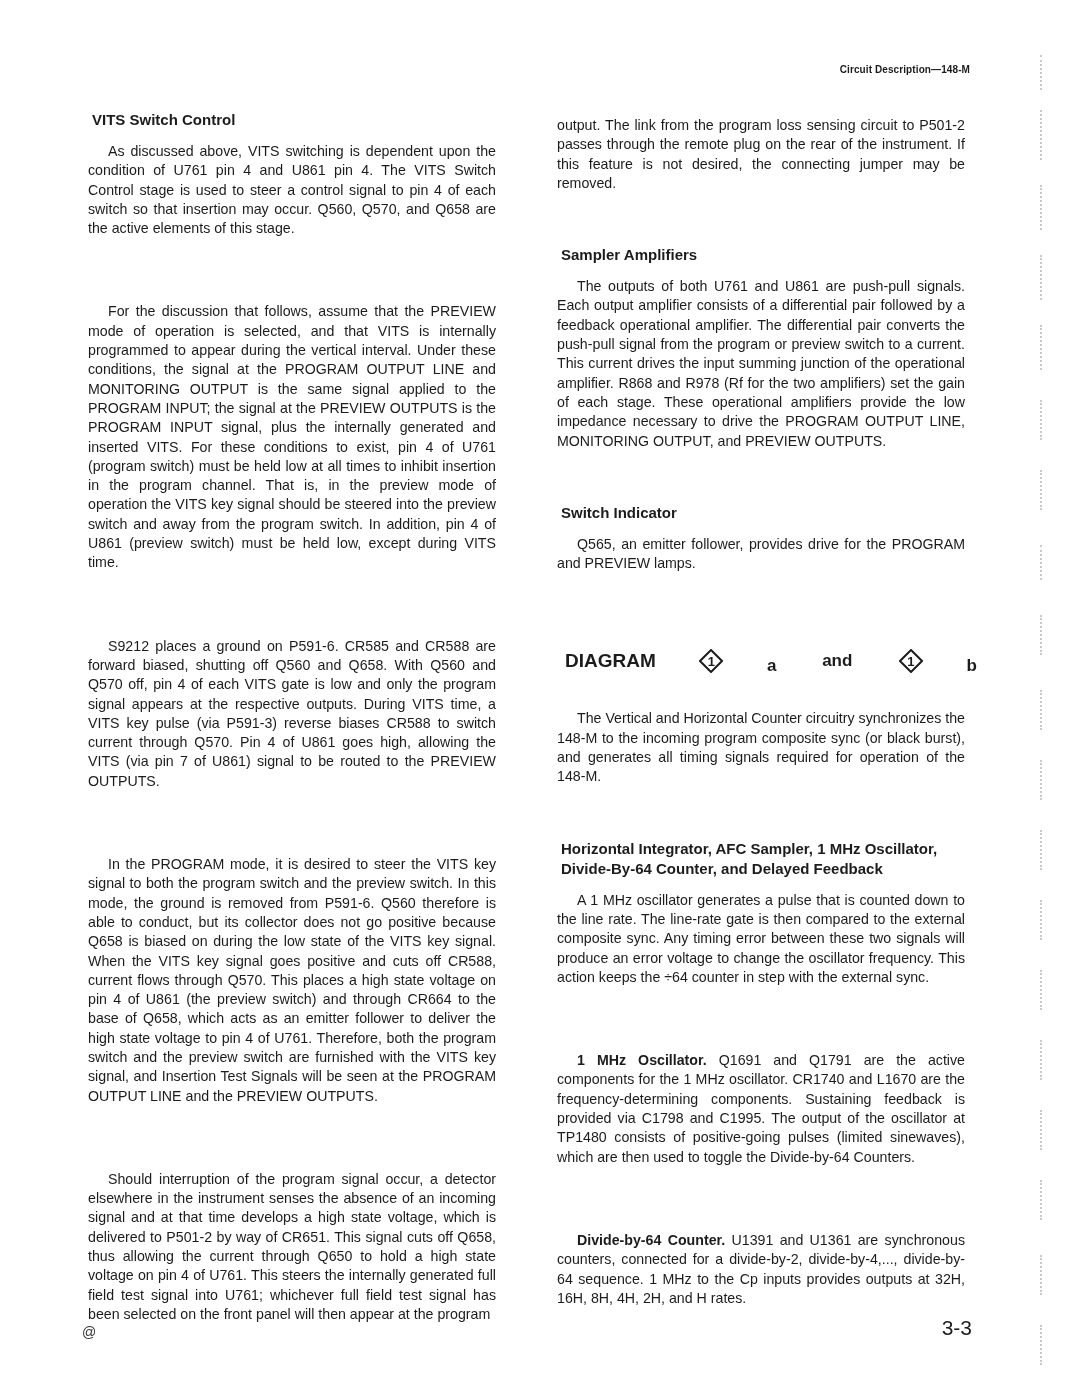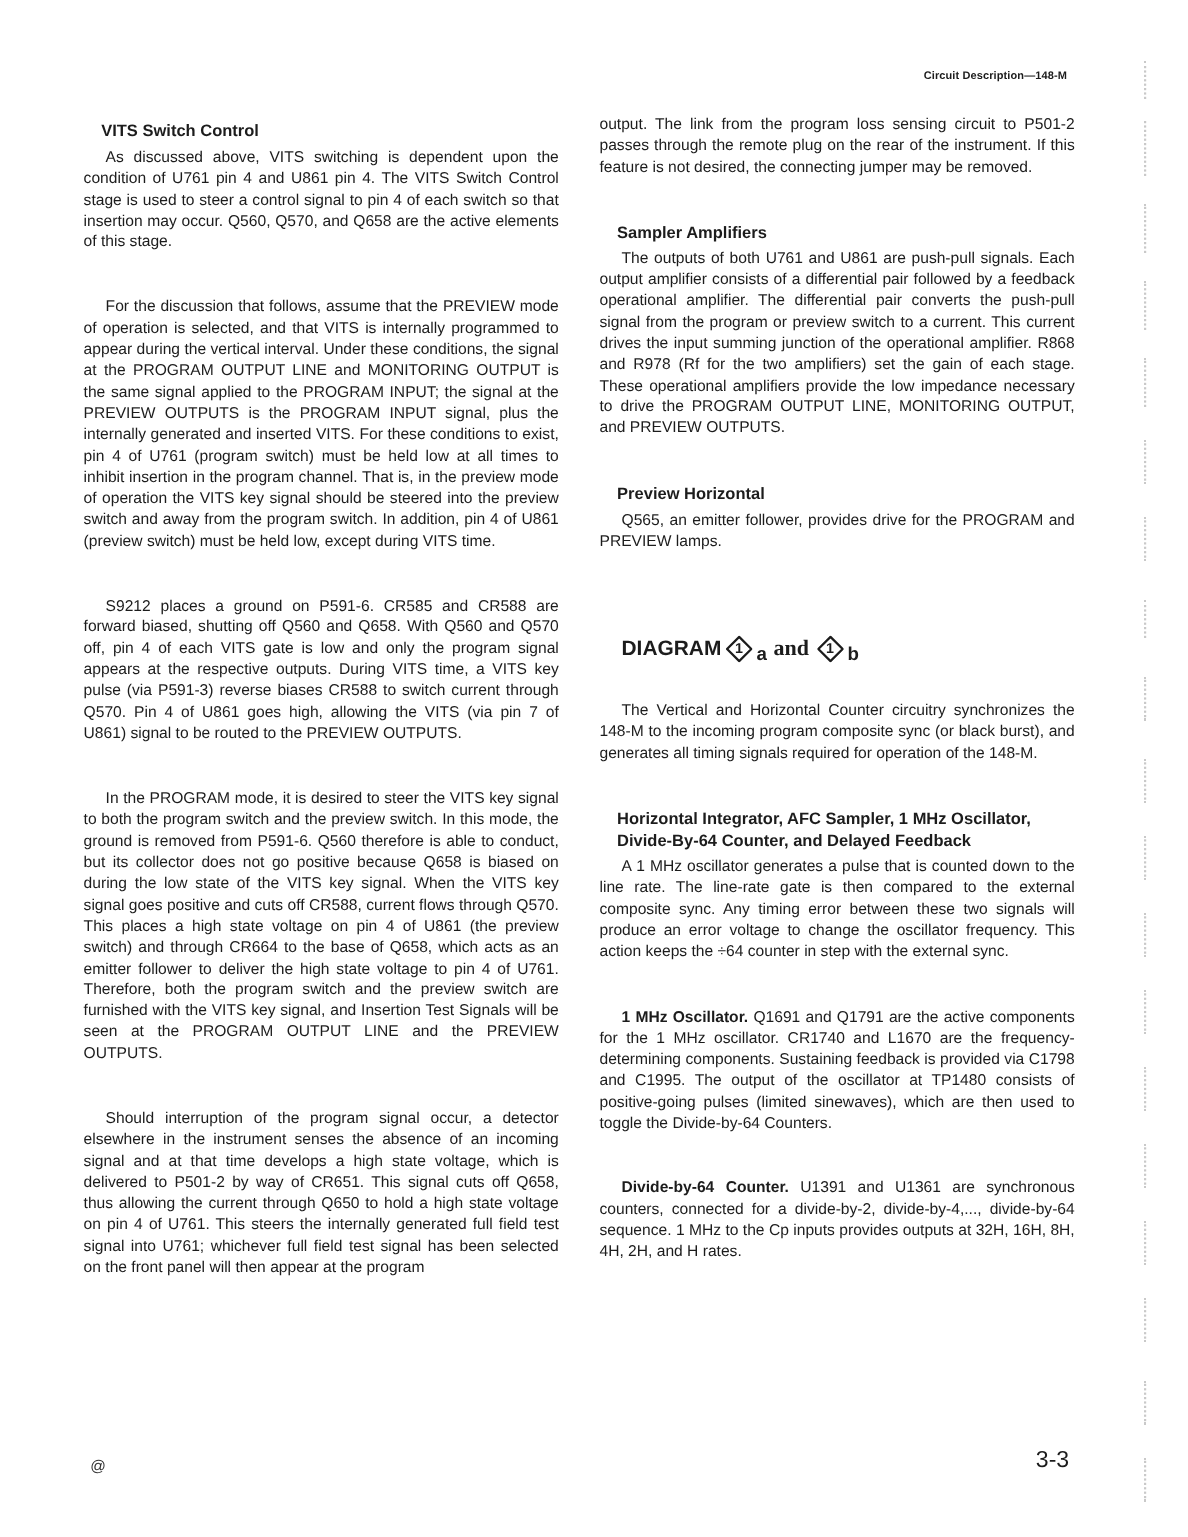--- a/index.html
+++ b/index.html
@@ -13,38 +13,38 @@
     position: absolute; top: 64px; right: 110px;
     font-weight: bold; font-size: 10px; letter-spacing: 0.1px;
   }
   .col { position: absolute; width: 432px; }
   .col-left { left: 76px; top: 110px; }
   .col-right { left: 545px; top: 104px; }
   h3 {
     font-size: 15px; font-weight: bold; margin: 0 0 4px 16px; line-height: 20px;
   }
   p {
-    margin: 0; font-size: 14.2px; line-height: 19.3px; text-align: justify;
+    margin: 12px; font-size: 14.2px; line-height: 19.3px; text-align: justify;
     text-indent: 20px;
   }
   p.noindent { text-indent: 0; }
   .gap-md { height: 40px; }
   .runin { font-weight: bold; }
   .diagram-title {
     text-align: center; font-weight: bold; font-size: 19px;
-    margin: 0; padding-left: 20px; display: flex; justify-content: flex-start; align-items: center; gap: 3px;
+    margin: 0; padding-left: 20px; display: flex; justify-content: space-between; align-items: center; gap: 3px;
   }
   .diamond {
     display: inline-flex; width: 24px; height: 24px; align-items: center; justify-content: center;
     position: relative; margin: 0 1px;
   }
   .diamond svg { position: absolute; inset: 0; }
   .diamond span { position: relative; font-size: 13px; font-weight: bold; }
   .sub { font-size: 17px; position: relative; top: 5px; font-weight: bold; }
-  .and { font-size: 20px; font-weight: bold; margin: 12px 3px; font-family: Liberation Serif, serif; }
+  .and { font-size: 17px; font-weight: bold; margin: 0 3px; }
   .page-number {
     position: absolute; right: 108px; top: 1316px; font-size: 21px; font-weight: normal;
   }
   .mark { position: absolute; left: 82px; top: 1324px; font-size: 14px; color: #333; }
   .bleed {
     position: absolute; left: 1040px; width: 6px; border-left: 2px dotted #c9c9c9;
   }
 </style>
 </head>
 <body>
@@ -67,21 +67,21 @@
   </div>
 
   <div class="col col-right">
     <p class="noindent">output. The link from the program loss sensing circuit to P501-2 passes through the remote plug on the rear of the instrument. If this feature is not desired, the connecting jumper may be removed.</p>
     <div class="gap-md"></div>
 
     <h3>Sampler Amplifiers</h3>
     <p>The outputs of both U761 and U861 are push-pull signals. Each output amplifier consists of a differential pair followed by a feedback operational amplifier. The differential pair converts the push-pull signal from the program or preview switch to a current. This current drives the input summing junction of the operational amplifier. R868 and R978 (Rf for the two amplifiers) set the gain of each stage. These operational amplifiers provide the low impedance necessary to drive the PROGRAM OUTPUT LINE, MONITORING OUTPUT, and PREVIEW OUTPUTS.</p>
     <div class="gap-md"></div>
 
-    <h3>Preview Horizontal</h3>
+    <h3>Switch Indicator</h3>
     <p>Q565, an emitter follower, provides drive for the PROGRAM and PREVIEW lamps.</p>
 
     <div style="height:64px"></div>
     <div class="diagram-title">
       <span>DIAGRAM</span>
       <span class="diamond">
         <svg width="24" height="24" viewBox="0 0 24 24">
             <polygon points="12,1 23,12 12,23 1,12" fill="none" stroke="#1c1c1c" stroke-width="2"></polygon>
           </svg>
         <span>1</span>

